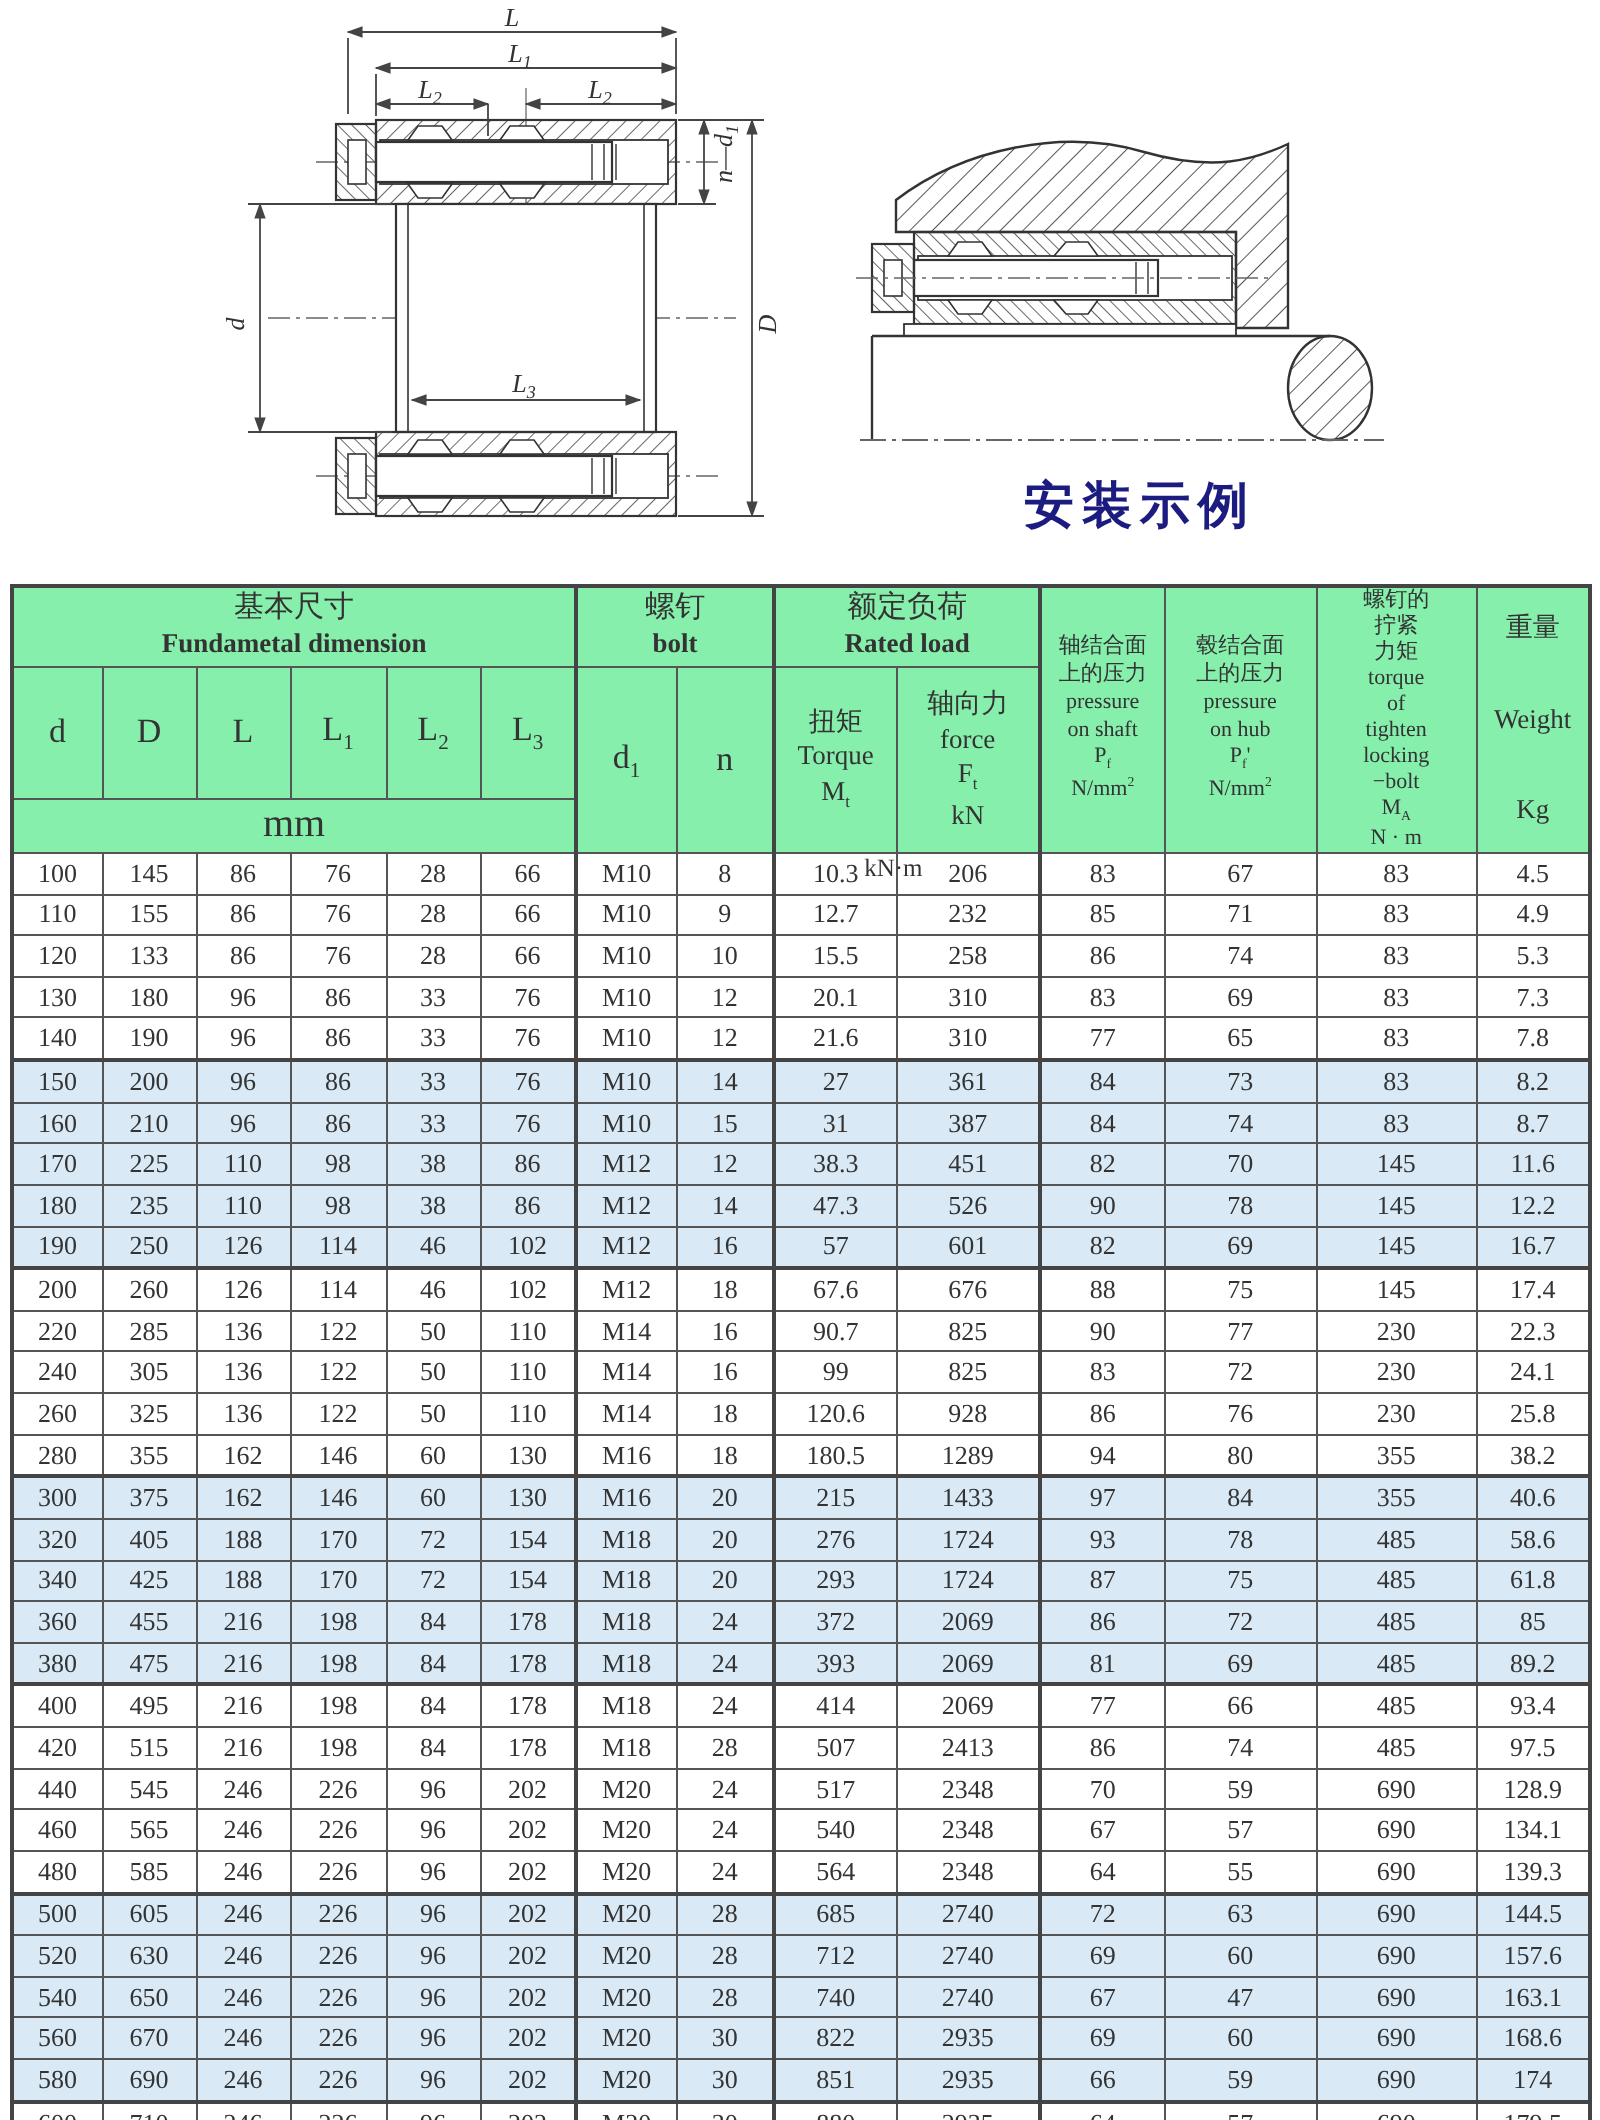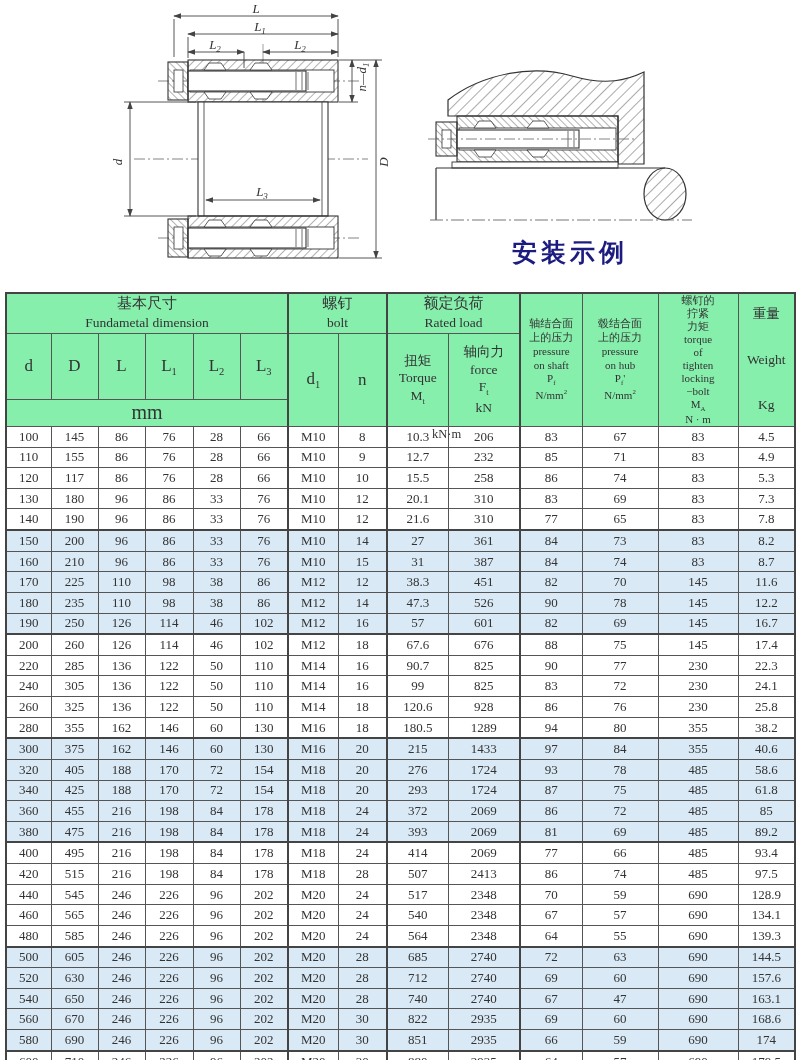--- a/index.html
+++ b/index.html
@@ -12,21 +12,21 @@
            font-size:25px;font-weight:600;letter-spacing:4px;color:#1b1b80;font-family:Liberation Serif, serif;}
   
   table.spec{position:absolute;left:5px;top:292px;border-collapse:collapse;table-layout:fixed;
              width:789px;border:2px solid #444;}
   table.spec th,table.spec td{border:1px solid #555;text-align:center;vertical-align:middle;
              padding:0;font-weight:normal;overflow:visible;}
   thead th{background:#86efac;}
   .h1{height:40px;font-size:15px;line-height:1.25;}
   .h2 th{height:56px;}
   .h3 th{height:26px;}
-  .en{font-size:13.5px;}
+  .en{font-size:13.5px;font-weight:bold;}
   .sym{font-size:17px;}
   .small{font-size:11px;line-height:1.25;}
   .tiny{font-size:11px;line-height:1.18;}
   .wcell{font-size:13.5px;line-height:1.7;}
   .mmrow{font-size:20px;}
   sub{font-size:0.62em;}
   sup{font-size:0.62em;}
   .bR{border-right:2px solid #444 !important;}
   tbody td{height:19.63px;font-size:13px;}
   tbody tr.band td{background:#d9eaf6;}
@@ -288,21 +288,21 @@
           <td class="bR">9</td>
           <td>12.7</td>
           <td class="bR">232</td>
           <td>85</td>
           <td>71</td>
           <td>83</td>
           <td>4.9</td>
         </tr>
         <tr>
           <td>120</td>
-          <td>117</td>
+          <td>133</td>
           <td>86</td>
           <td>76</td>
           <td>28</td>
           <td class="bR">66</td>
           <td>M10</td>
           <td class="bR">10</td>
           <td>15.5</td>
           <td class="bR">258</td>
           <td>86</td>
           <td>74</td>

